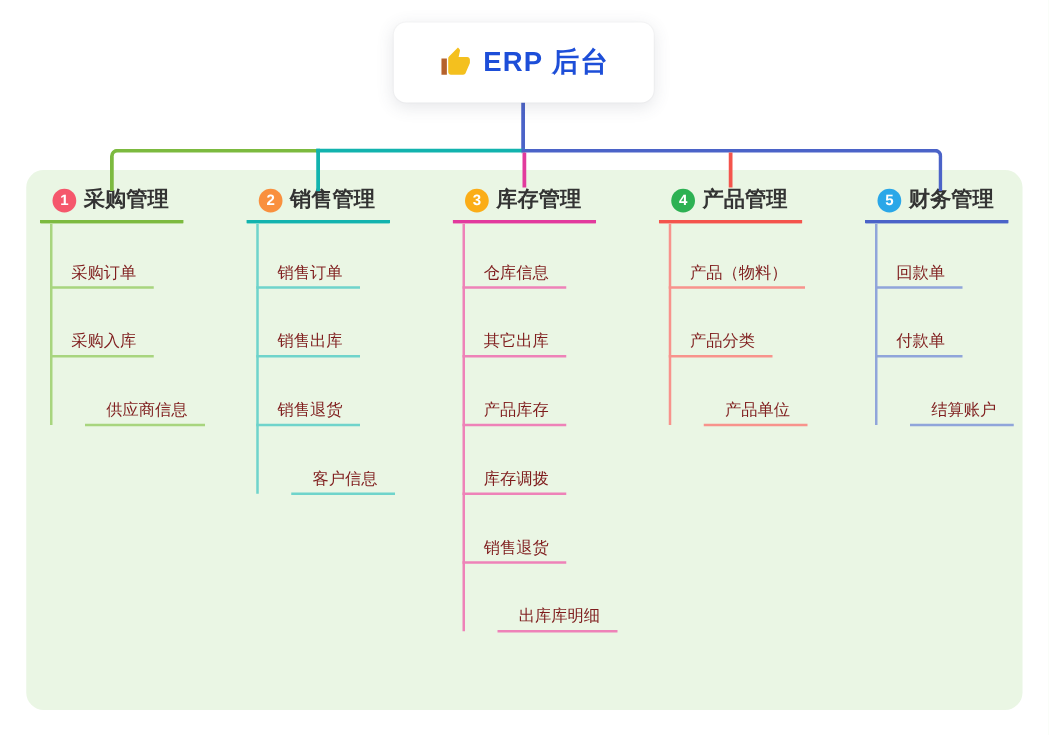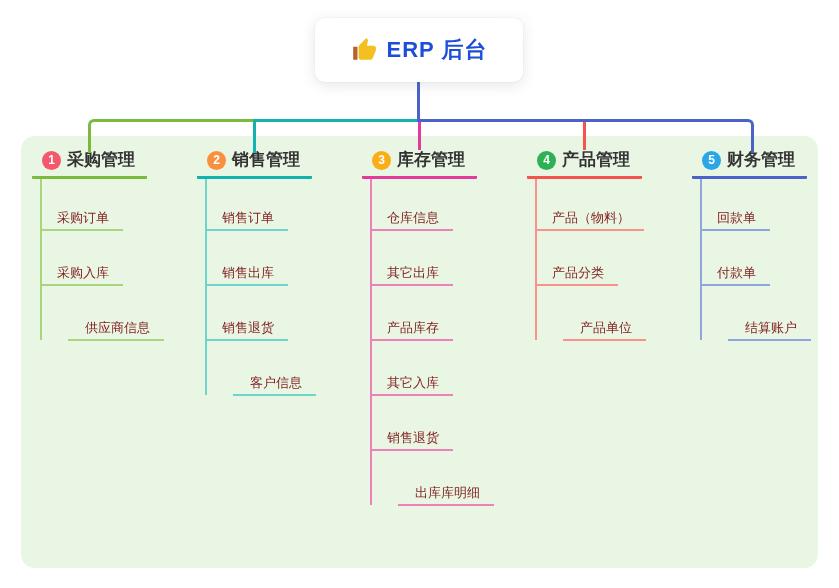--- a/index.html
+++ b/index.html
@@ -116,21 +116,21 @@
   </div>
       <div class="branch" style="--main: #e23a9d; --child: #ee82b8; --badge: #fbad17;">
     <div class="branch-header">
       <span class="badge">3</span>
       <span class="branch-title">库存管理</span>
     </div>
     <div class="children">
           <div class="child">仓库信息</div>
           <div class="child">其它出库</div>
           <div class="child">产品库存</div>
-          <div class="child">其它入库</div>
+          <div class="child">库存调拨</div>
           <div class="child">销售退货</div>
           <div class="child">出库库明细</div>
         </div>
   </div>
       <div class="branch" style="--main: #f4544c; --child: #f8938c; --badge: #2db153;">
     <div class="branch-header">
       <span class="badge">4</span>
       <span class="branch-title">产品管理</span>
     </div>
     <div class="children">

